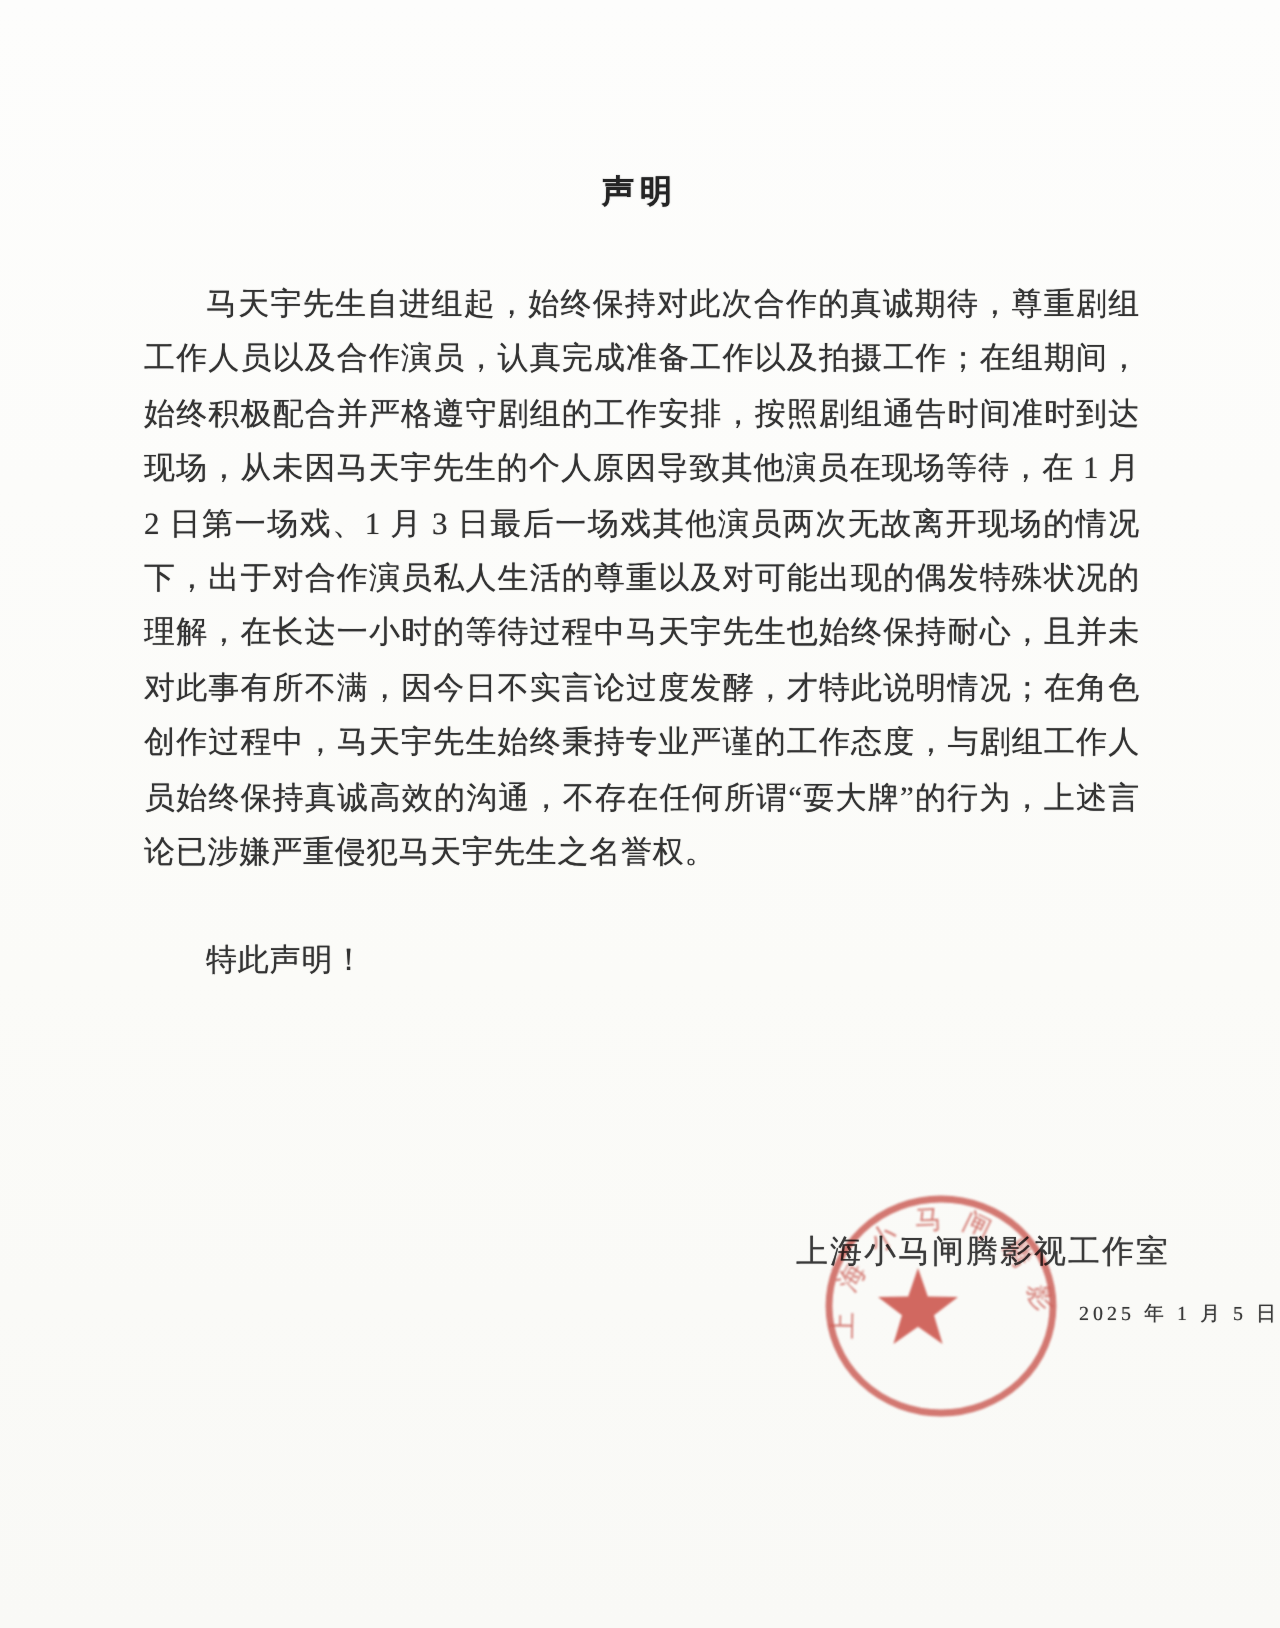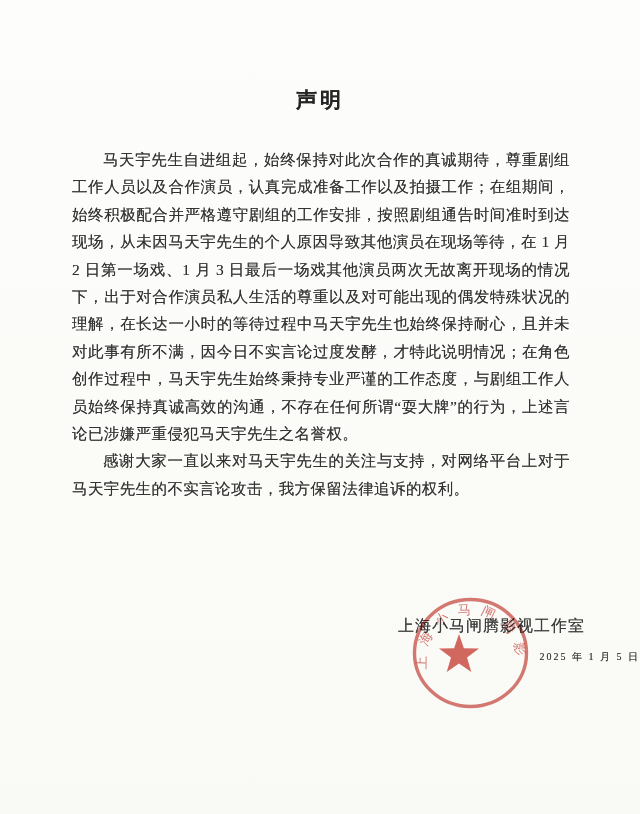--- a/index.html
+++ b/index.html
@@ -16,21 +16,21 @@
   }
   .page {
     position: absolute;
     inset: 0;
     background: linear-gradient(180deg, #fdfdfc 0%, #fbfbf8 60%, #f9f9f6 100%);
   }
   .doc-title {
     margin: 0;
     padding-top: 86px;
     text-align: center;
-    font-size: 21px;
+    font-size: 16px;
     font-weight: 700;
     letter-spacing: 3px;
     color: #242424;
     text-shadow: 0 0 0.6px rgba(40,40,40,.7);
   }
   .body-text {
     padding: 32px 70px 0 72px;
   }
   .body-text p {
     margin: 0;
@@ -81,21 +81,21 @@
 </style>
 </head>
 <body>
 
 <div class="page">
 
   <h1 class="doc-title">声明</h1>
 
   <div class="body-text">
     <p>马天宇先生自进组起，始终保持对此次合作的真诚期待，尊重剧组工作人员以及合作演员，认真完成准备工作以及拍摄工作；在组期间，始终积极配合并严格遵守剧组的工作安排，按照剧组通告时间准时到达现场，从未因马天宇先生的个人原因导致其他演员在现场等待，在 1 月 2 日第一场戏、1 月 3 日最后一场戏其他演员两次无故离开现场的情况下，出于对合作演员私人生活的尊重以及对可能出现的偶发特殊状况的理解，在长达一小时的等待过程中马天宇先生也始终保持耐心，且并未对此事有所不满，因今日不实言论过度发酵，才特此说明情况；在角色创作过程中，马天宇先生始终秉持专业严谨的工作态度，与剧组工作人员始终保持真诚高效的沟通，不存在任何所谓“耍大牌”的行为，上述言论已涉嫌严重侵犯马天宇先生之名誉权。</p>
-    <p>感谢大家一直以来对马天宇先生的关注与支持，对网络平台上对于马天宇先生的不实言论攻击，我方保留法律追诉的权利。</p>
+    <p class="closing">特此声明！</p>
   </div>
 
   <div class="signature-block">
     <div class="signature-studio">上海小马闸腾影视工作室</div>
     <div class="signature-date">2025 年 1 月 5 日</div>
   </div>
 
   <svg class="stamp" viewBox="0 0 146 146" aria-hidden="true">
     <defs>
       <path id="arcPath" d="M 29.6,88 A 45,45 0 1 1 116.4,88" fill="none"></path>

